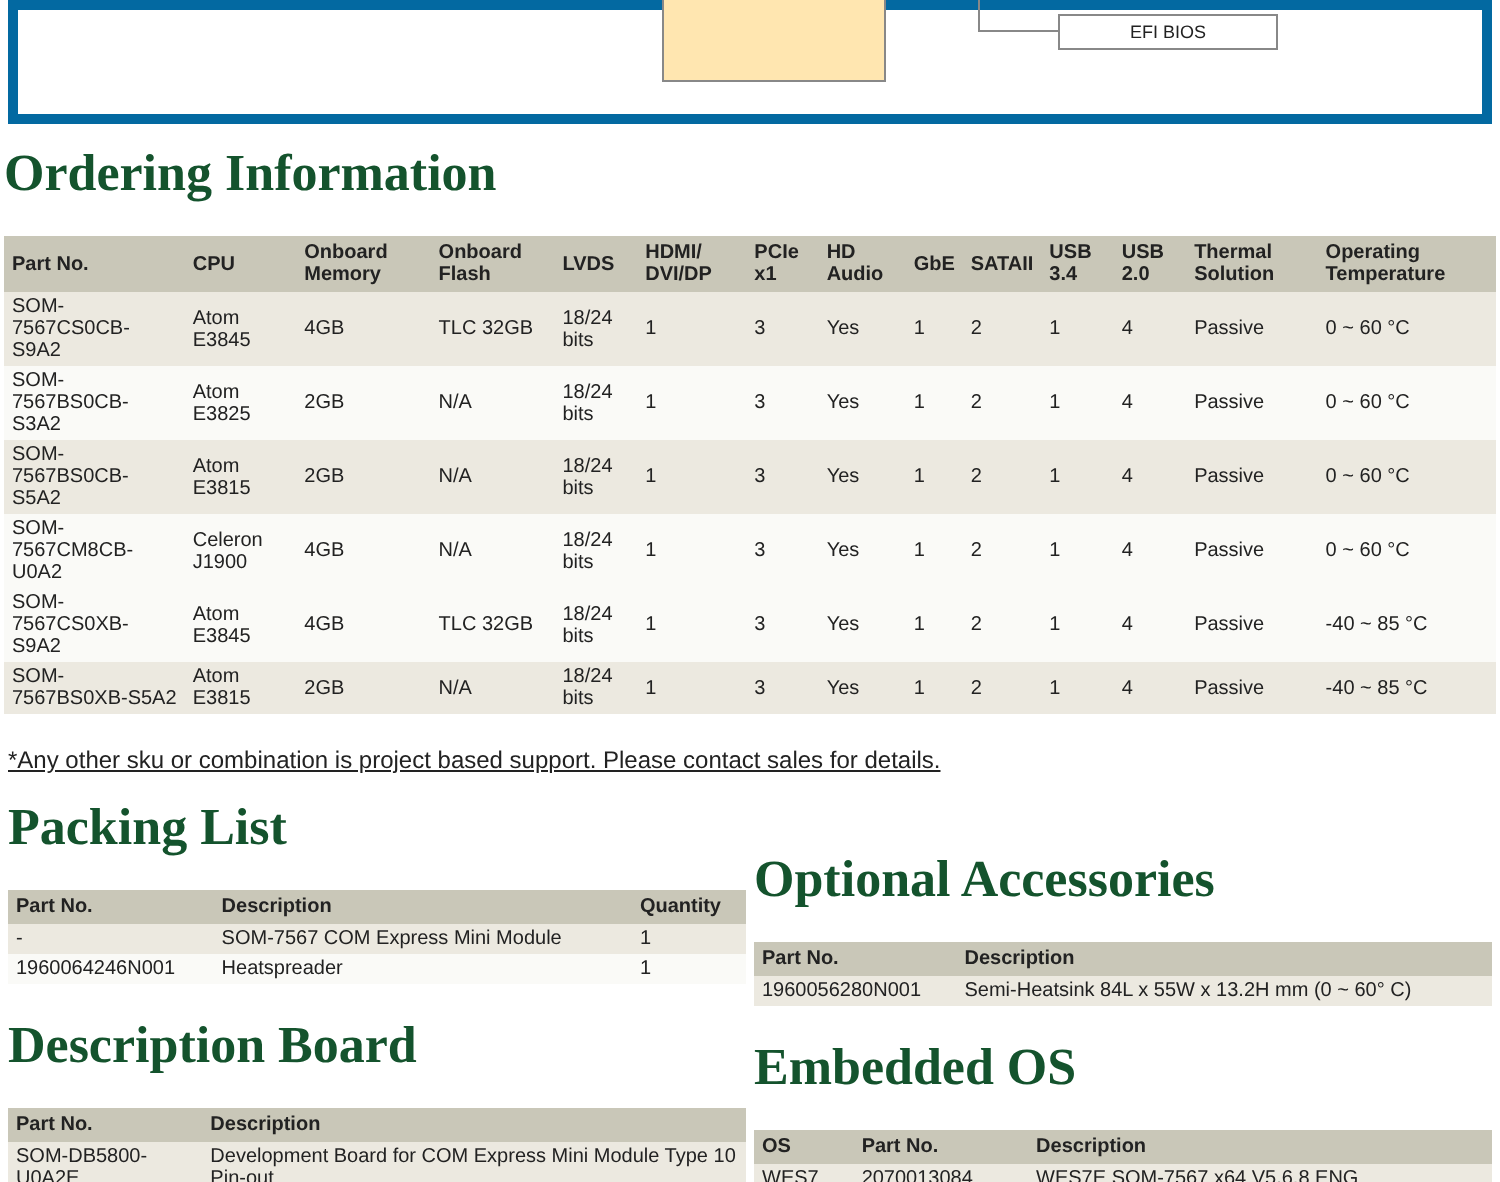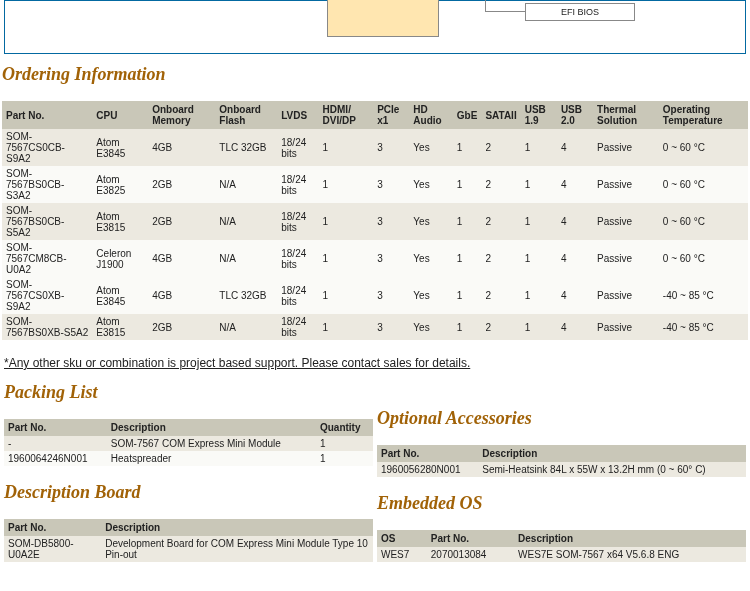--- a/index.html
+++ b/index.html
@@ -5,41 +5,40 @@
   body {
     font-family: Arial, Helvetica, sans-serif;
     font-size: 10px;
     color: #222;
     margin: 0;
     padding: 0;
     width: 750px;
     background: #fff;
   }
   .top-diagram {
-    border: 1px solid #0369a1;
+    border: 5px solid #0369a1;
     margin: 0 4px 8px 4px;
     height: 52px;
     position: relative;
   }
   .dbox {
     position: absolute;
     border: 1px solid #888;
     background: #ffe6b0;
     display: flex;
     align-items: center;
     justify-content: center;
     font-size: 9px;
   }
   .dbox.plain { background: #fff; }
   h1.section {
     font-family: "Times New Roman", serif;
-    font-style: italic;
     font-weight: bold;
-    color: #a16207;
-    font-size: 18px;
+    color: #14532d;
+    font-size: 26px;
     margin: 10px 0 4px 2px;
   }
   table {
     border-collapse: collapse;
     width: calc(100% - 4px);
     margin: 16px 2px;
   }
   th {
     background: #c9c7b8;
     text-align: left;
@@ -84,21 +83,21 @@
         <th>Part No.</th>
         <th>CPU</th>
         <th>Onboard Memory</th>
         <th>Onboard Flash</th>
         <th>LVDS</th>
         <th>HDMI/ DVI/DP</th>
         <th>PCIe x1</th>
         <th>HD Audio</th>
         <th>GbE</th>
         <th>SATAII</th>
-        <th>USB 1.9</th>
+        <th>USB 3.4</th>
         <th>USB 2.0</th>
         <th>Thermal Solution</th>
         <th>Operating Temperature</th>
       </tr>
     </thead>
   <tbody id="ordering-body">
       <tr class="odd">
         <td>SOM-7567CS0CB-S9A2</td>
         <td>Atom E3845</td>
         <td>4GB</td>

